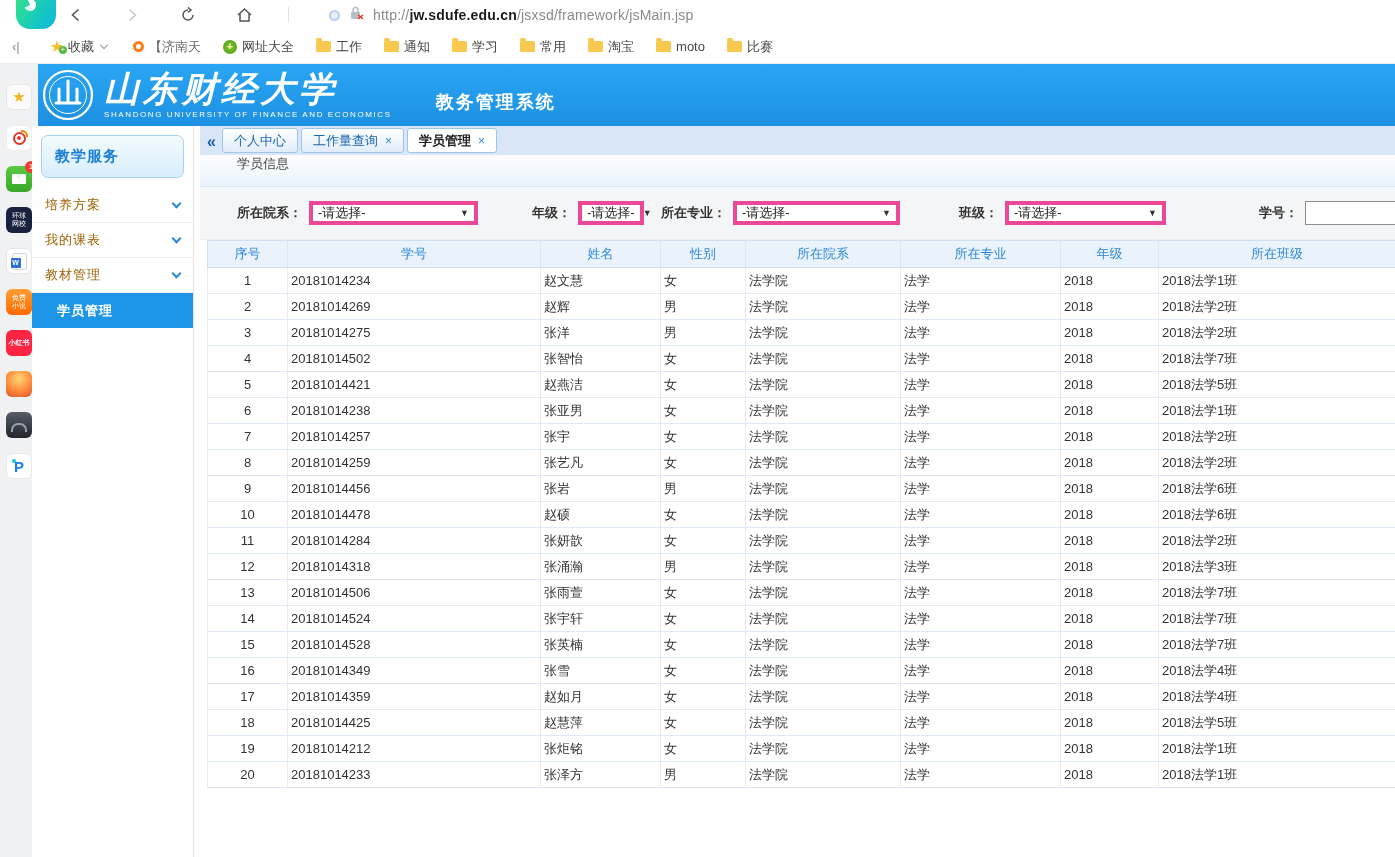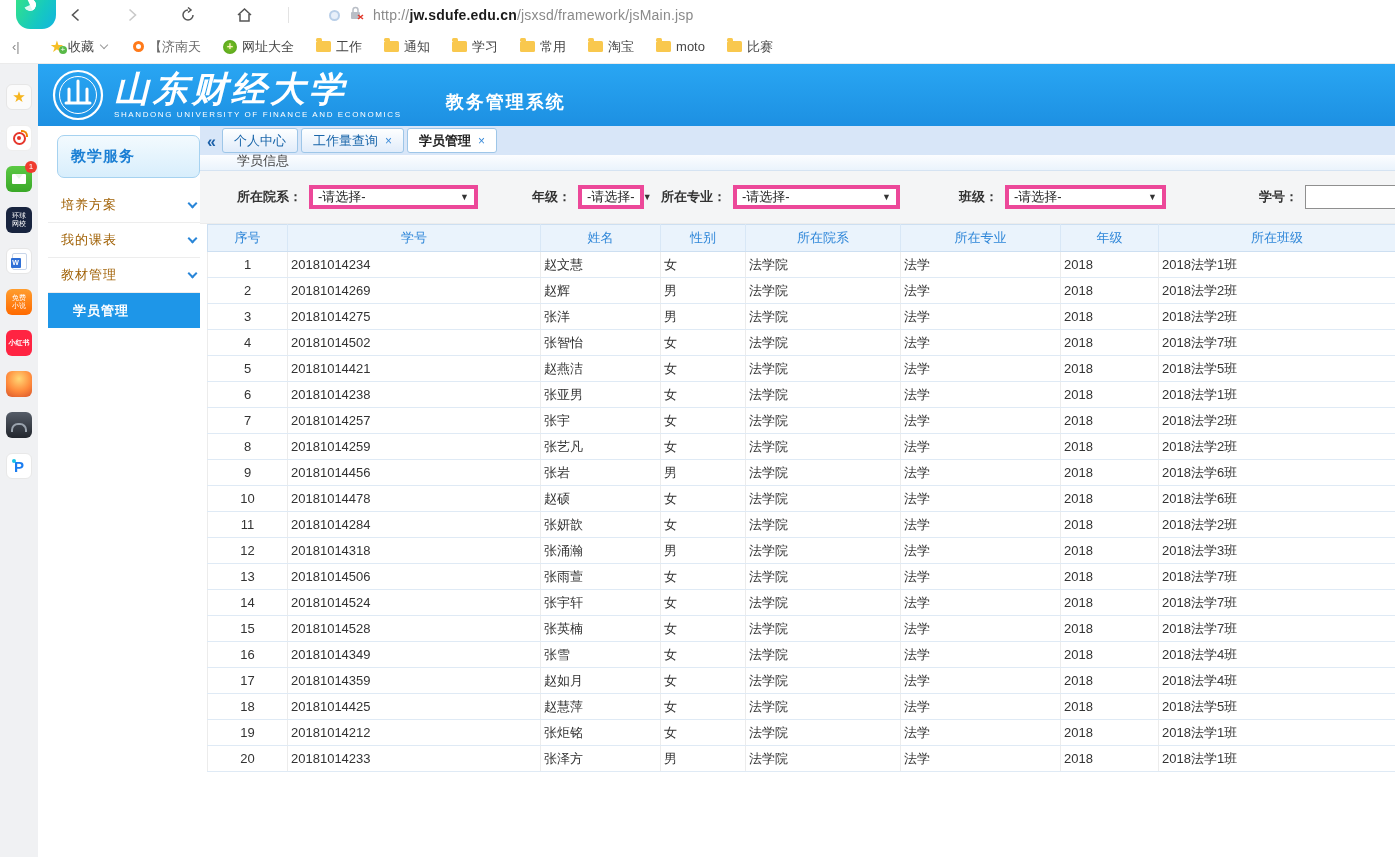--- a/index.html
+++ b/index.html
@@ -57,47 +57,47 @@
   .tile-novel .txt { width:16px; word-break:break-all; }
   .tile-xhs { background:#ff2442; color:#fff; font-size:7px; font-weight:bold; }
   .tile-game1 { background:radial-gradient(circle at 50% 30%,#ffd775,#ff8b3c 55%,#d8542a); }
   .tile-game2 { background:linear-gradient(#565d68,#22262d); }
   .tile-game2::after { content:""; width:12px; height:7px; border:2px solid #9aa3ad; border-bottom:none; border-radius:7px 7px 0 0; margin-top:4px; }
   .tile-p { background:#fff; border:1px solid #e8e8e8; color:#1a7cf0; font-weight:bold; font-size:15px; }
   .tile-p::before { content:""; position:absolute; left:5px; top:5px; width:4px; height:4px; background:#18c3e8; border-radius:50%; }
 
   
   .blue-header { position:absolute; left:38px; top:64px; width:1357px; height:62px;
-    background:linear-gradient(180deg,#29a6f3,#1d90e2); display:flex; align-items:center; padding-left:14px; }
+    background:linear-gradient(180deg,#29a6f3,#1d90e2); display:flex; align-items:center; padding-left:4px; }
   .seal { width:52px; height:52px; flex:0 0 auto; }
   .uni-block { margin-left:10px; color:#fff; }
   .uni-cn { font-family:"DejaVu Serif","Liberation Serif",serif; font-size:35px; font-weight:bold; font-style:italic; letter-spacing:4px; line-height:1.05; white-space:nowrap; }
   .uni-en { font-size:8px; letter-spacing:1.6px; margin-top:2px; white-space:nowrap; }
   .sys-title { color:#fff; font-size:18px; font-weight:bold; margin-left:44px; margin-top:14px; letter-spacing:2px; }
 
   
-  .menu-panel { position:absolute; left:48px; top:126px; width:162px; height:731px; background:#fff; border-right:1px solid #e4e4e4; }
+  .menu-panel { position:absolute; left:32px; top:126px; width:162px; height:731px; background:#fff; border-right:1px solid #e4e4e4; }
   .menu-header { margin:9px 9px 10px 9px; border:1px solid #a6d2f0; border-radius:7px; background:linear-gradient(#f3fafe,#d8eefc);
     color:#1b7fd4; font-weight:bold; font-size:15px; padding:11px 0 11px 13px; letter-spacing:1px; }
   .menu-item { height:35px; border-bottom:1px solid #ededed; display:flex; align-items:center; justify-content:space-between; padding:0 13px; color:#a16207; font-size:13px; position:relative; cursor:pointer; letter-spacing:1px; }
   .menu-item.expanded::after { content:""; position:absolute; right:0; top:0; bottom:0; width:4px; background:#1e96e8; }
   .menu-item.expanded .mi-label { font-weight:bold; }
   .chev { width:7px; height:7px; border-right:2px solid #2a86d8; border-bottom:2px solid #2a86d8; display:inline-block; }
   .chev-down { transform:rotate(45deg); margin-top:-4px; }
   .chev-left { transform:rotate(135deg); margin-right:-2px; }
   .submenu-active { height:35px; background:#1e96e8; color:#fff; display:flex; align-items:center; padding-left:25px; font-size:13px; font-weight:bold; letter-spacing:1px; cursor:pointer; }
 
   
   .content { position:absolute; left:200px; top:126px; width:1195px; height:731px; background:#fff; overflow:hidden; }
   .tab-strip { height:29px; background:#d8e6f8; display:flex; align-items:flex-end; padding-left:5px; }
   .tabs-collapse { color:#1a5fa8; font-size:16px; font-weight:bold; margin:0 6px 4px 2px; cursor:pointer; }
   .tab { height:25px; border:1px solid #9ec6e8; border-radius:3px; background:linear-gradient(#feffff,#e1ecfa); margin:0 3px 2px 0; padding:0 11px; font-size:13px; color:#1a66aa; display:flex; align-items:center; gap:7px; cursor:pointer; }
   .tab.active { background:#fff; color:#222; font-weight:bold; }
   .tab .close { color:#3a8ad8; font-size:12px; font-weight:normal; }
-  .section-bar { height:16px; background:linear-gradient(#fcfdff,#eaf3fc); border-bottom:1px solid #d5e3f2; display:flex; align-items:flex-end; padding-left:37px; font-size:13px; color:#444; }
+  .section-bar { height:32px; background:linear-gradient(#fcfdff,#eaf3fc); border-bottom:1px solid #d5e3f2; display:flex; align-items:flex-start; padding-left:37px; font-size:13px; color:#444; }
   .filter-bar { height:53px; background:#f4f5f6; border-bottom:1px solid #ececec; display:flex; align-items:center; font-size:13px; color:#333; white-space:nowrap; overflow:hidden; }
   .fgroup { display:flex; align-items:center; }
   .flabel { font-weight:bold; margin-right:7px; }
   .fselect { height:24px; background:#fff; border:4px solid #ec4899; display:inline-flex; align-items:center; justify-content:space-between; padding:0 5px; font-size:13px; color:#222; cursor:pointer; }
   .fselect .arrow { font-size:9px; color:#333; margin-left:8px; }
   .finput { height:24px; width:152px; border:1px solid #8f8f8f; background:#fff; font-size:13px; padding:0 4px; }
 
   
   .table-wrap { margin-left:7px; }
   table { border-collapse:collapse; table-layout:fixed; width:1188px; font-size:13px; }

